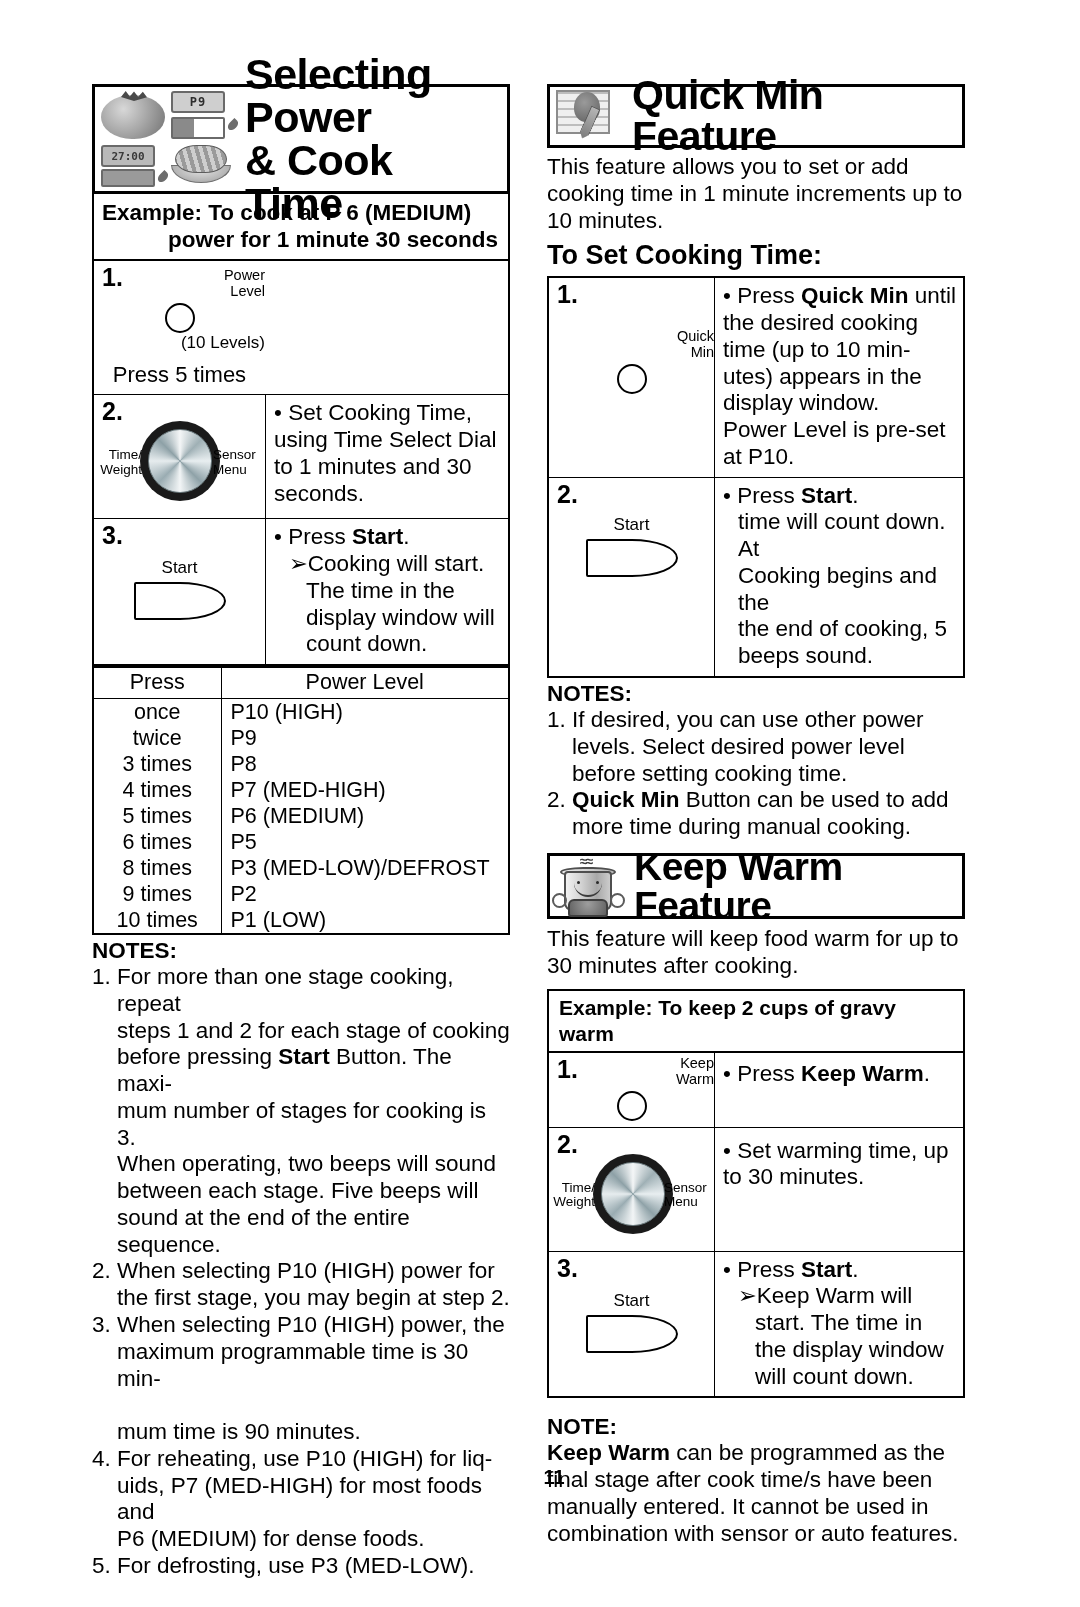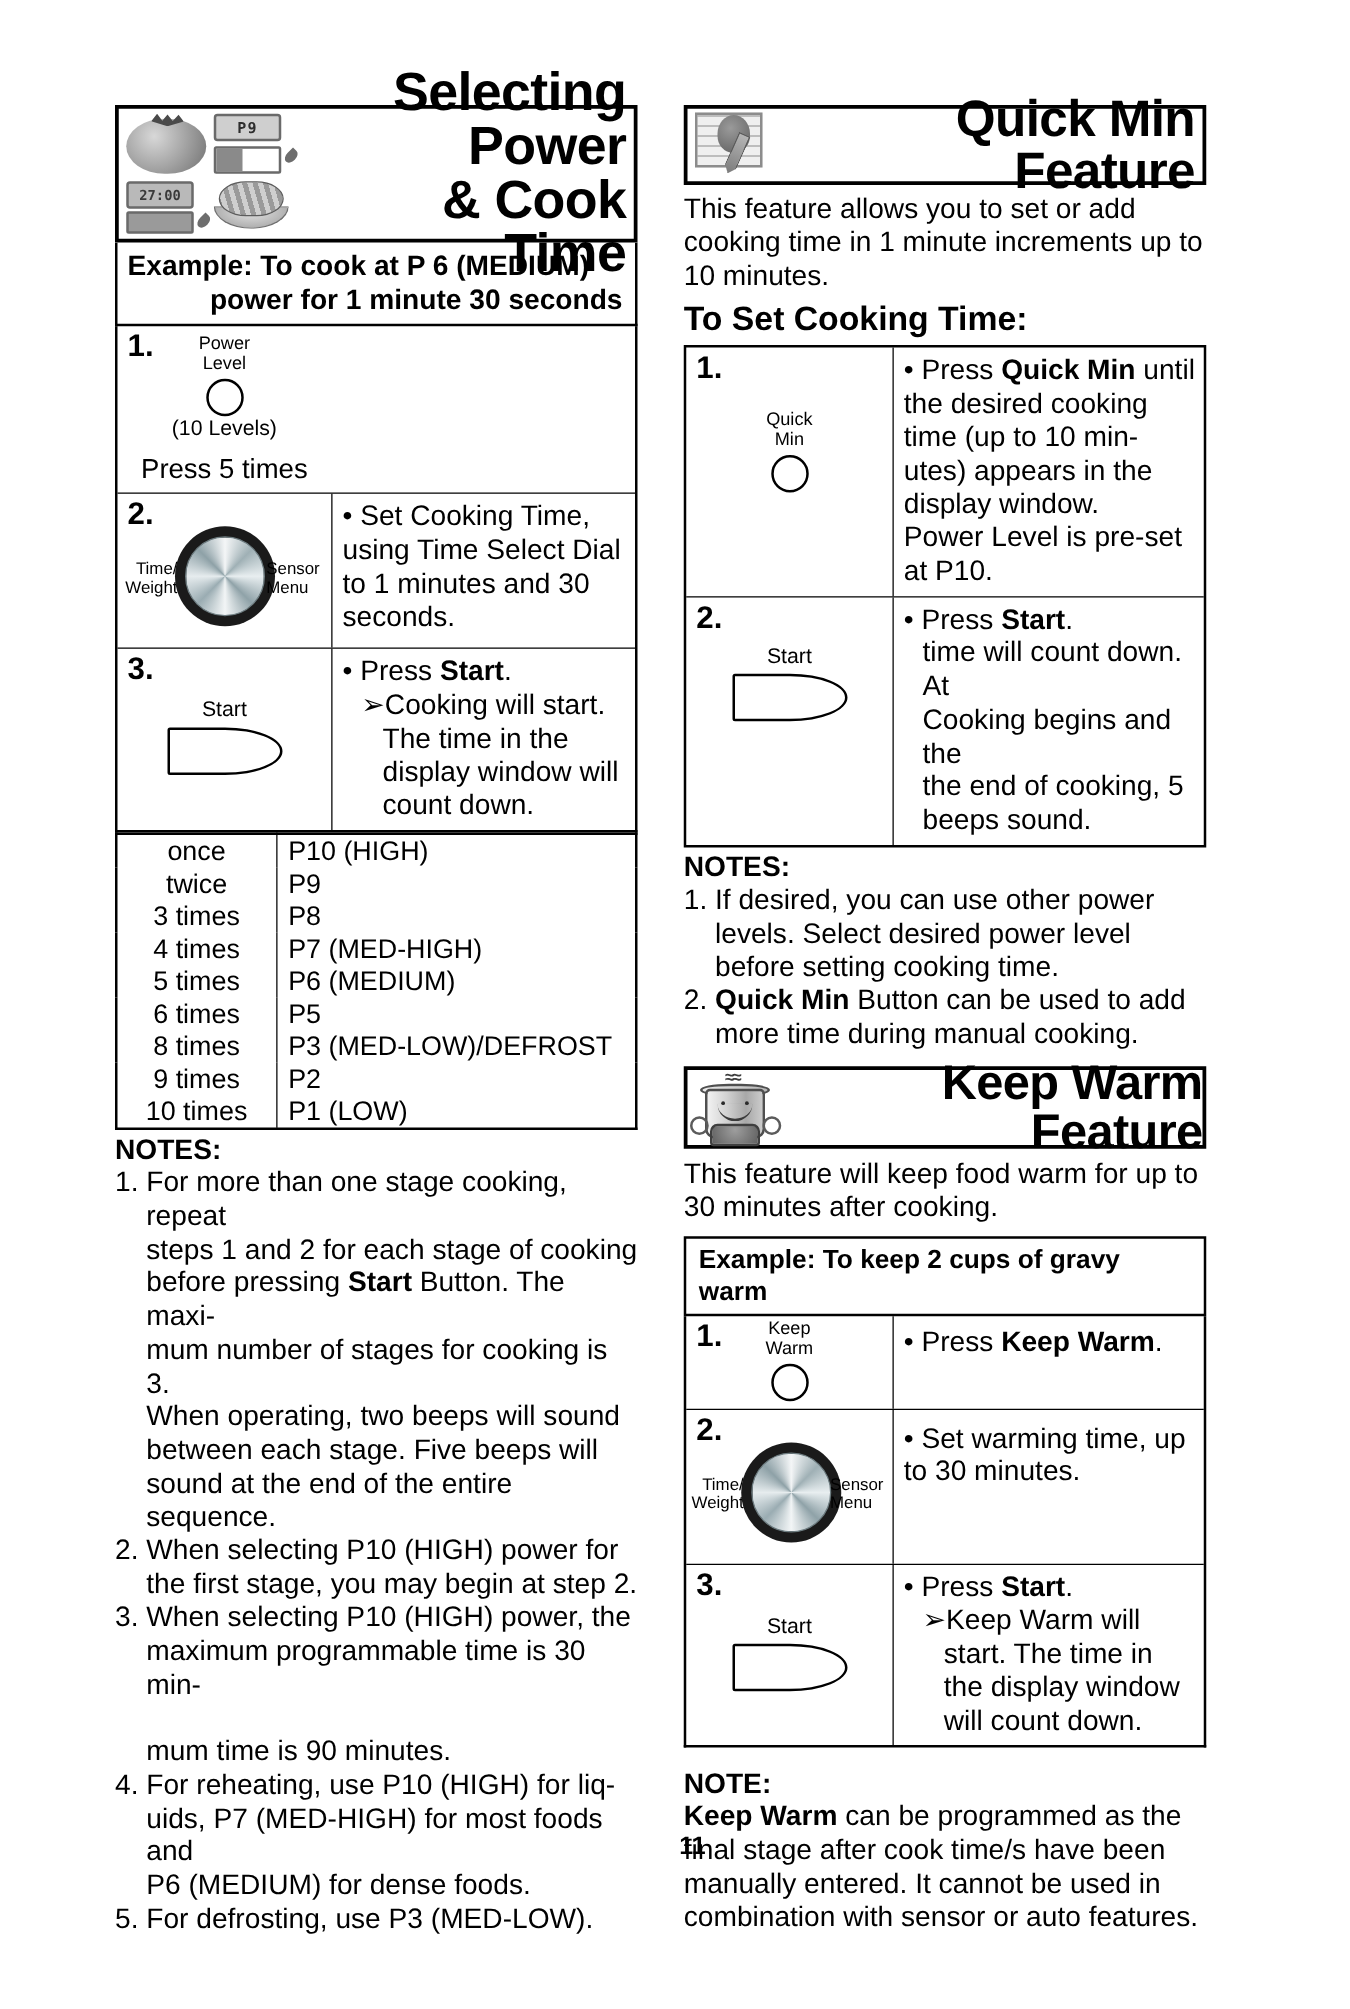--- a/index.html
+++ b/index.html
@@ -28,21 +28,20 @@
   .banner-art {
     flex:0 0 auto;
     display:flex; align-items:center; justify-content:center;
     position:relative;
   }
   .banner-title {
     font-weight:bold;
     line-height:1.0;
     letter-spacing:-0.5px;
     flex:1;
-    text-align:right;
     padding-right:4px;
   }
 
   
   #banner-power { height:110px; }
   #banner-power .banner-art { width:150px; height:104px; }
   #banner-power .banner-title { font-size:43px; padding-right:6px; }
 
   
   .art-tomato {
@@ -178,21 +177,21 @@
   .step-row:last-child { border-bottom:none; }
   .step-left { position:relative; flex:0 0 auto; padding:4px 0 6px 0; }
   .step-right { flex:1 1 auto; padding:5px 4px 6px 8px; border-left:1.5px solid #000; }
   .step-num { font-weight:bold; font-size:25px; line-height:1; padding-left:8px; }
 
   .bullet-line { font-size:22.5px; line-height:1.19; text-indent:-15px; padding-left:15px; }
   .bullet-line b { font-weight:bold; }
   .sub-line { font-size:22.5px; line-height:1.19; text-indent:-17px; padding-left:32px; }
 
   
-  .ctrl { text-align:center; font-size:14px; line-height:1.08; }
+  .ctrl { text-align:right; font-size:14px; line-height:1.08; }
   .ctrl-label { font-size:14.5px; line-height:1.1; }
   .ctrl-circle {
     width:30px; height:30px; border:2px solid #000; border-radius:50%;
     margin:3px auto 0 auto; background:#fff;
   }
   .ctrl-sub { font-size:17px; margin-top:1px; }
   .press-times { font-size:22px; text-align:center; margin-top:10px; }
 
   .start-btn {
     width:92px; height:38px; margin:4px auto 0 auto;
@@ -323,20 +322,24 @@
           <div class="sub-line">➢Cooking will start.</div>
           <div class="sub-line" style="text-indent:0;">The time in the</div>
           <div class="sub-line" style="text-indent:0;">display window will</div>
           <div class="sub-line" style="text-indent:0;">count down.</div>
         </div>
       </div>
     </div>
 
     <table class="pl-table">
       <tbody>
+          <tr class="pl-head">
+        <td class="pl-c1">Press</td>
+        <td style="text-align:center;">Power Level</td>
+      </tr>
       <tr>
             <td class="pl-c1">once</td>
             <td class="pl-c2">P10 (HIGH)</td>
           </tr>
       <tr>
             <td class="pl-c1">twice</td>
             <td class="pl-c2">P9</td>
           </tr>
       <tr>
             <td class="pl-c1">3 times</td>

